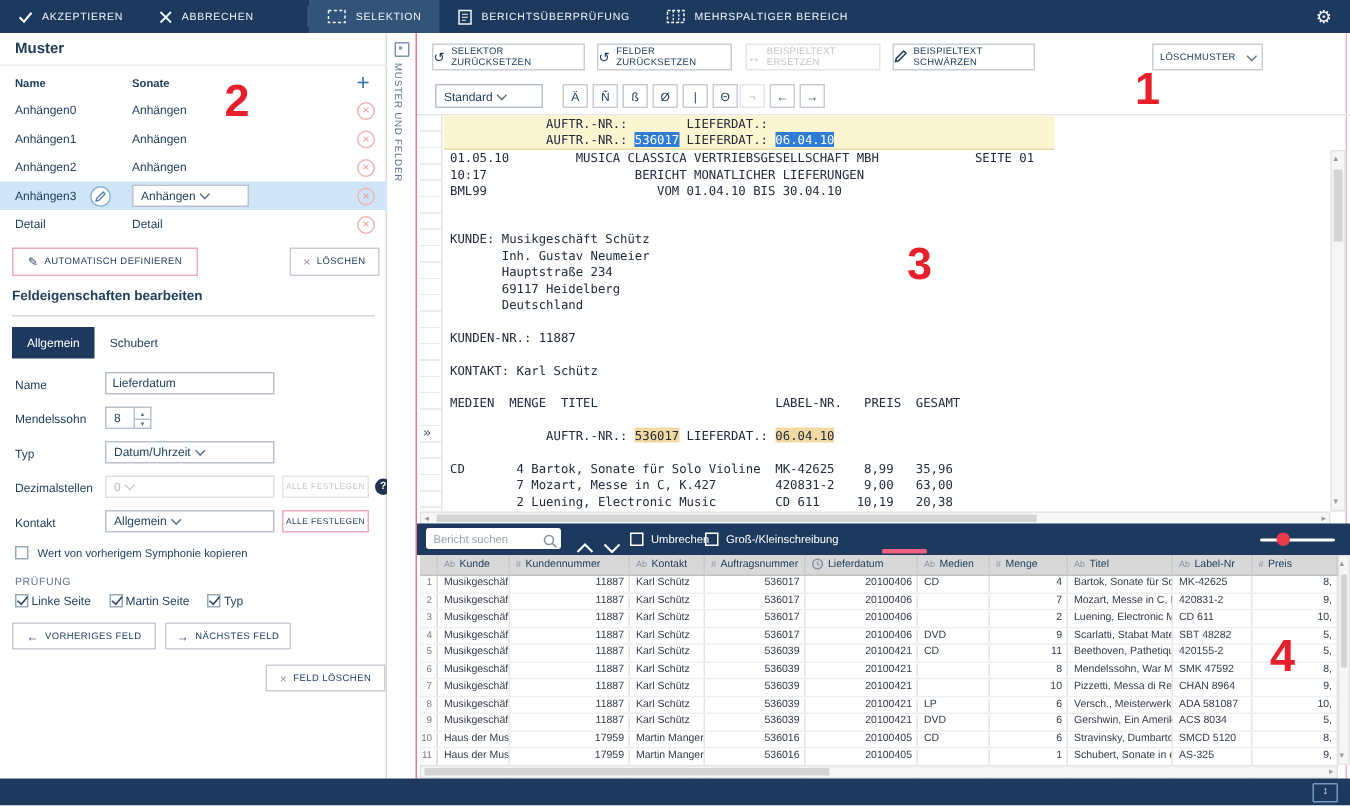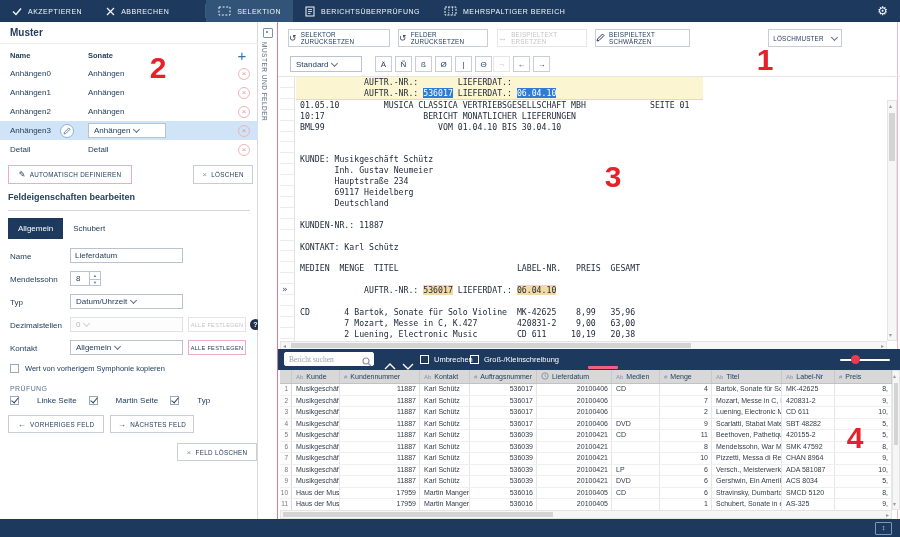--- a/index.html
+++ b/index.html
@@ -60,21 +60,21 @@
   .spin-arr span{height:7.5px;border:1px solid #b9c2cd;border-left:none;font-size:4px;color:#5f718a;
                  display:flex;align-items:center;justify-content:center;box-sizing:border-box}
   .spin-arr span:first-child{border-bottom:none}
   .help{position:absolute;width:11px;height:11px;border-radius:50%;background:#22344d;color:#fff;
         font-size:7px;font-weight:bold;text-align:center;line-height:11px}
   .cb{width:9px;height:9px;border:1px solid #9aa9ba;background:#fff;position:relative;box-sizing:border-box;flex:none}
   .cb.checked::after{content:"";position:absolute;left:2px;top:-1px;width:3px;height:6px;
         border-right:1.5px solid #24405f;border-bottom:1.5px solid #24405f;transform:rotate(40deg)}
   .cbrow{position:absolute;display:flex;align-items:center;gap:6px;font-size:7.5px}
   #checks-row{position:absolute;left:10px;top:374px;display:flex;gap:12px}
-  .cbgroup{display:flex;gap:18px;font-size:8px}
+  .cbgroup{display:flex;gap:2px;font-size:8px}
   .seclab{position:absolute;left:10px;top:363px;font-size:7px;letter-spacing:.4px;color:#5f718a}
 
   
   #sidetab{position:absolute;left:258px;top:22px;width:19px;height:497px;background:#fff}
   .pin{position:absolute;left:5px;top:6px;width:8px;height:8px;border:1px solid #7f93ab;border-radius:1px}
   .pin::after{content:"";position:absolute;left:2px;top:2px;width:2px;height:2px;background:#7f93ab}
   .vtext{position:absolute;left:3px;top:20px;writing-mode:vertical-rl;font-size:6.5px;letter-spacing:.5px;color:#5f718a}
   #pinkline-l{position:absolute;left:277px;top:22px;width:1px;height:497px;background:#e2798f}
   #pinkline-r{position:absolute;left:897px;top:22px;width:1px;height:497px;background:#eeb9c5}
 
@@ -107,21 +107,21 @@
   .thumb{position:absolute;background:#d4d4d4}
   .sar{position:absolute;font-size:6px;color:#9a9a9a;line-height:6px}
   #rhsb{left:280px;top:341px;width:607px;height:9px}
   #rvsb{left:887px;top:100px;width:10px;height:241px}
   #tvsb{left:892px;top:370px;width:8px;height:140px}
   #thsb{left:280px;top:510px;width:612px;height:9px}
 
   
   #searchbar{position:absolute;left:278px;top:349px;width:622px;height:21px;background:#1d3a5e}
   #searchinput{position:absolute;left:6px;top:3px;width:90px;height:14px;border:1px solid #fff;background:#fff;
-               font-size:7.5px;padding:0 12px 0 4px;box-sizing:border-box;border-radius:2px;color:#333;font-family:Liberation Serif, serif}
+               font-size:7.5px;padding:0 12px 0 4px;box-sizing:border-box;border-radius:2px;color:#333;font-family:Liberation Sans, sans-serif}
   #searchinput::placeholder{color:#97a1ae}
   #mag{position:absolute;left:84px;top:4px}
   #chup{position:absolute;left:106px;top:7px}
   #chdn{position:absolute;left:124px;top:7px}
   .sb-cb{position:absolute;top:6px;width:9px;height:9px;border:1px solid #fff;background:transparent;box-sizing:border-box}
   #wrapcb{left:142px}#casecb{left:192px}
   .sb-lab{position:absolute;top:6px;font-size:7.5px;color:#fff}
   #wraplab{left:156px}#caselab{left:206px}
   #slider{position:absolute;left:562px;top:10px;width:50px;height:2px;background:#fff;border-radius:1px}
   #sliderdot{position:absolute;left:573px;top:6px;width:9px;height:9px;border-radius:50%;background:#e83b4e}

